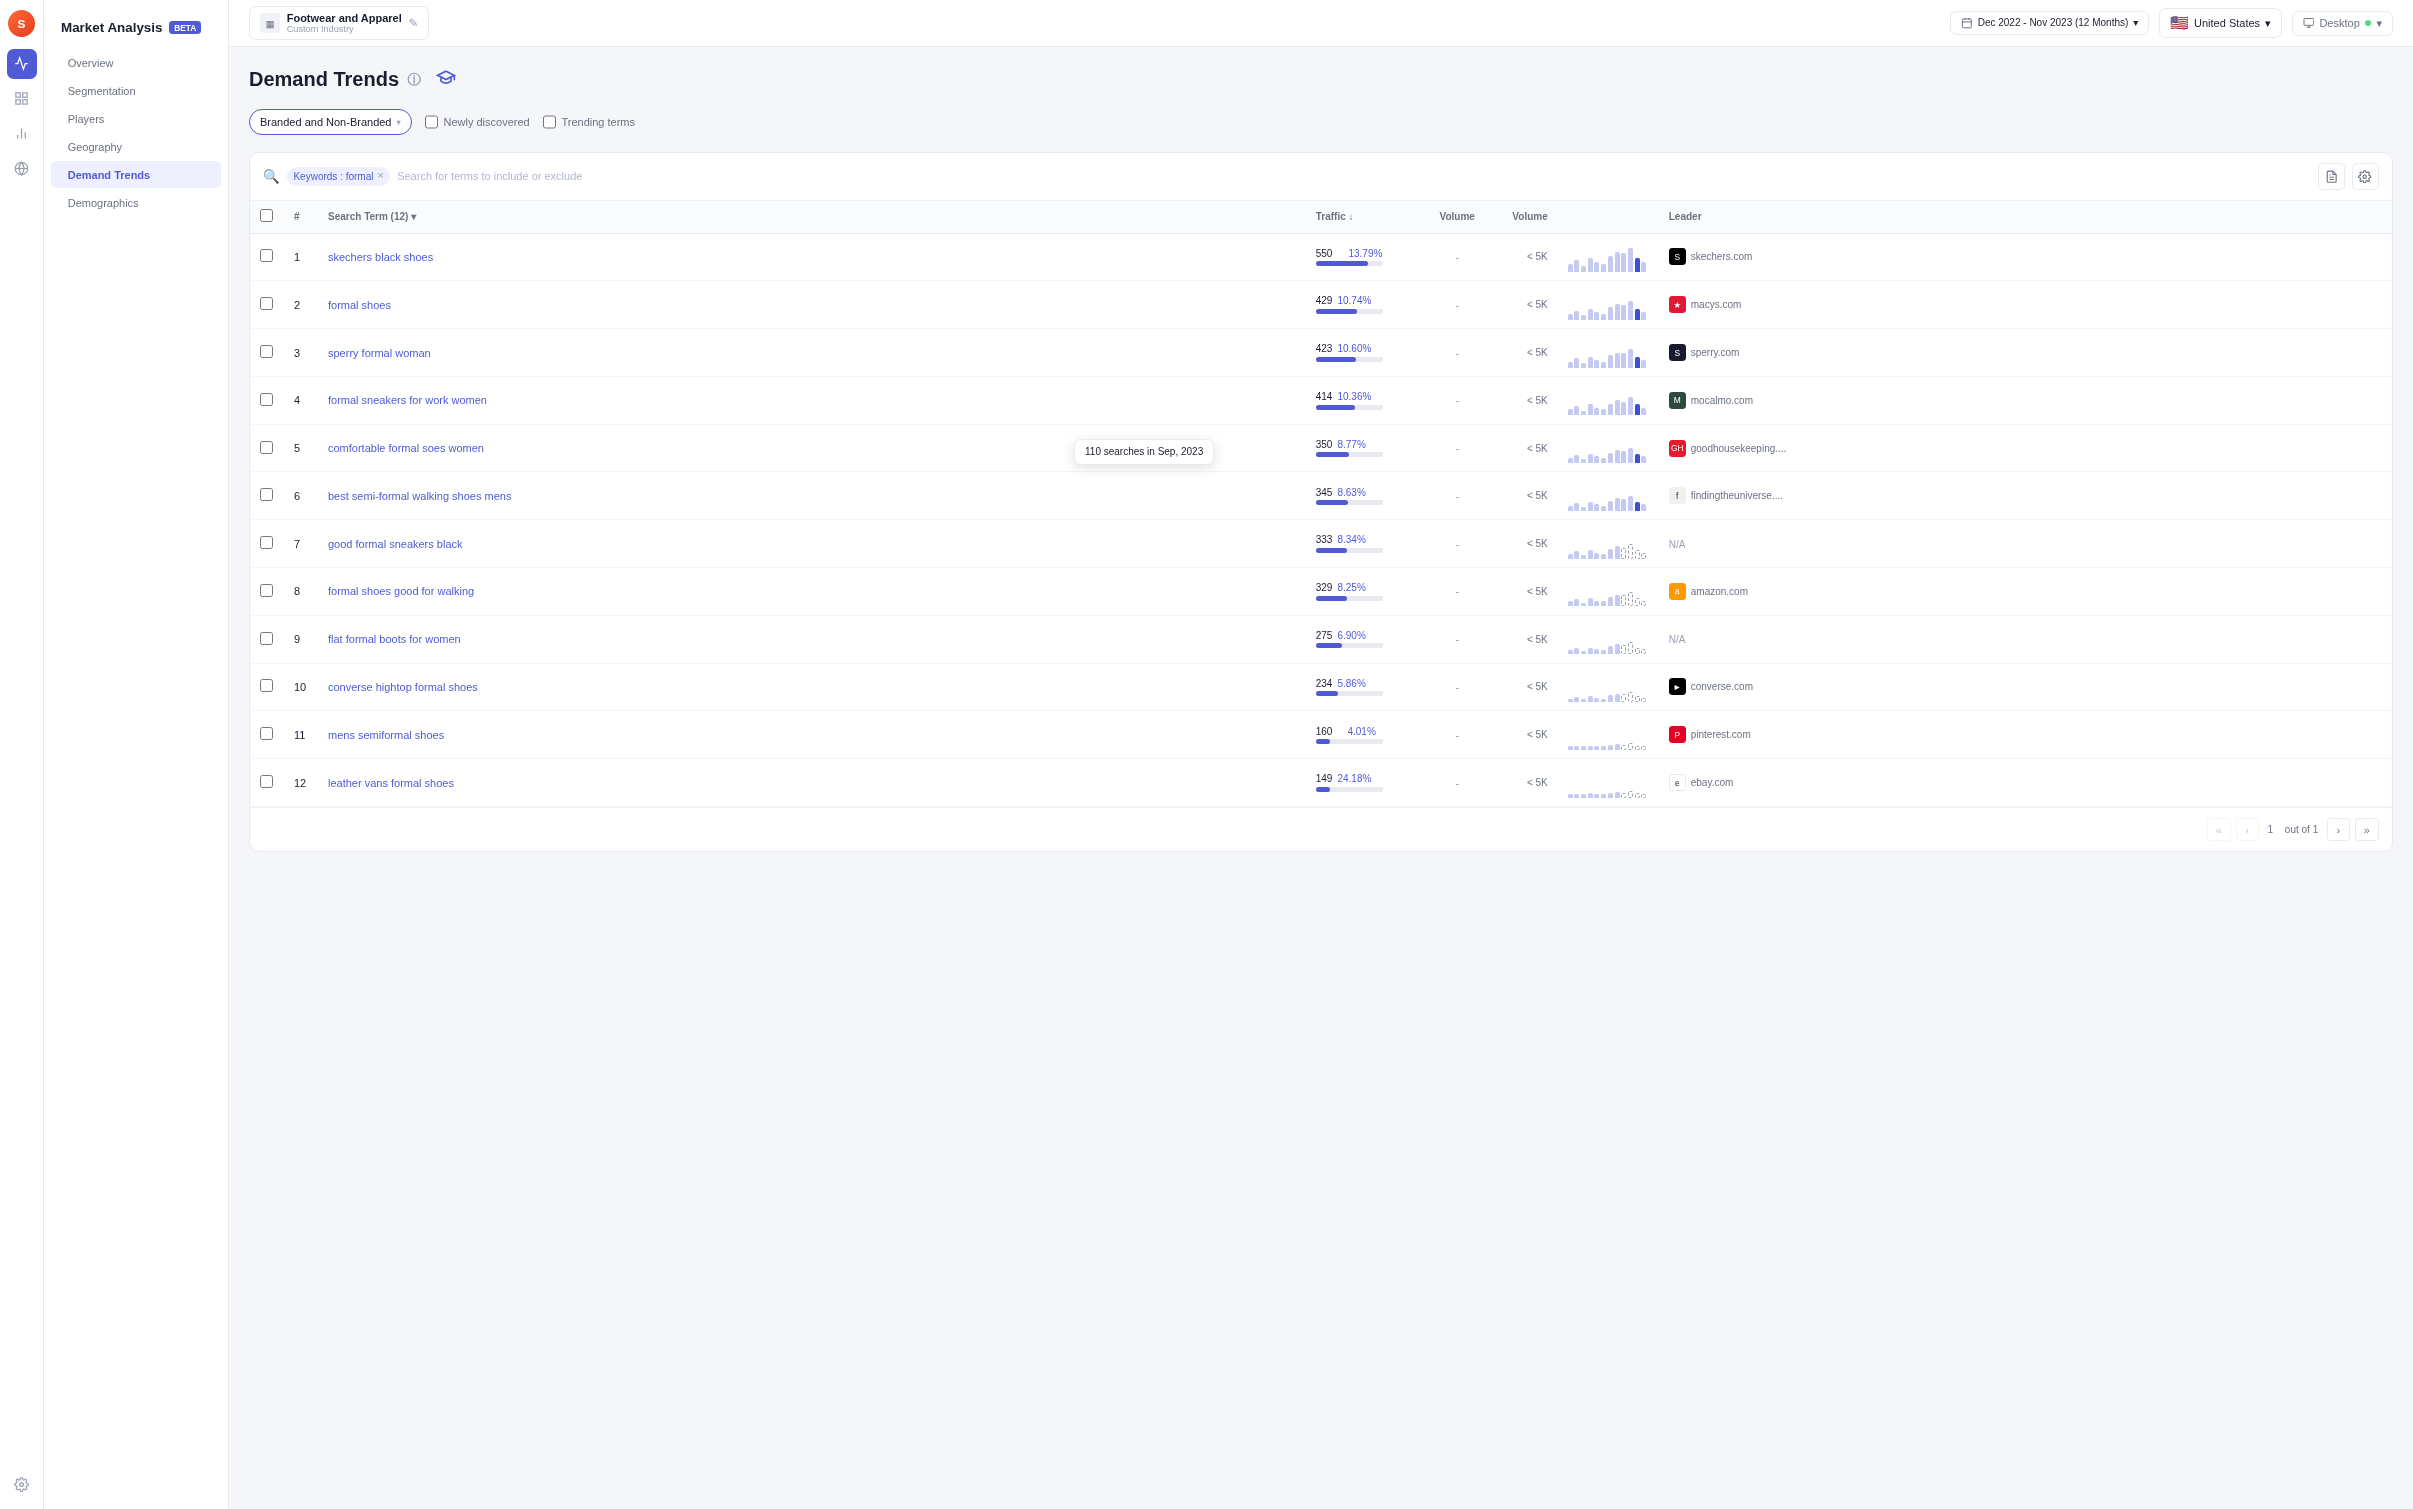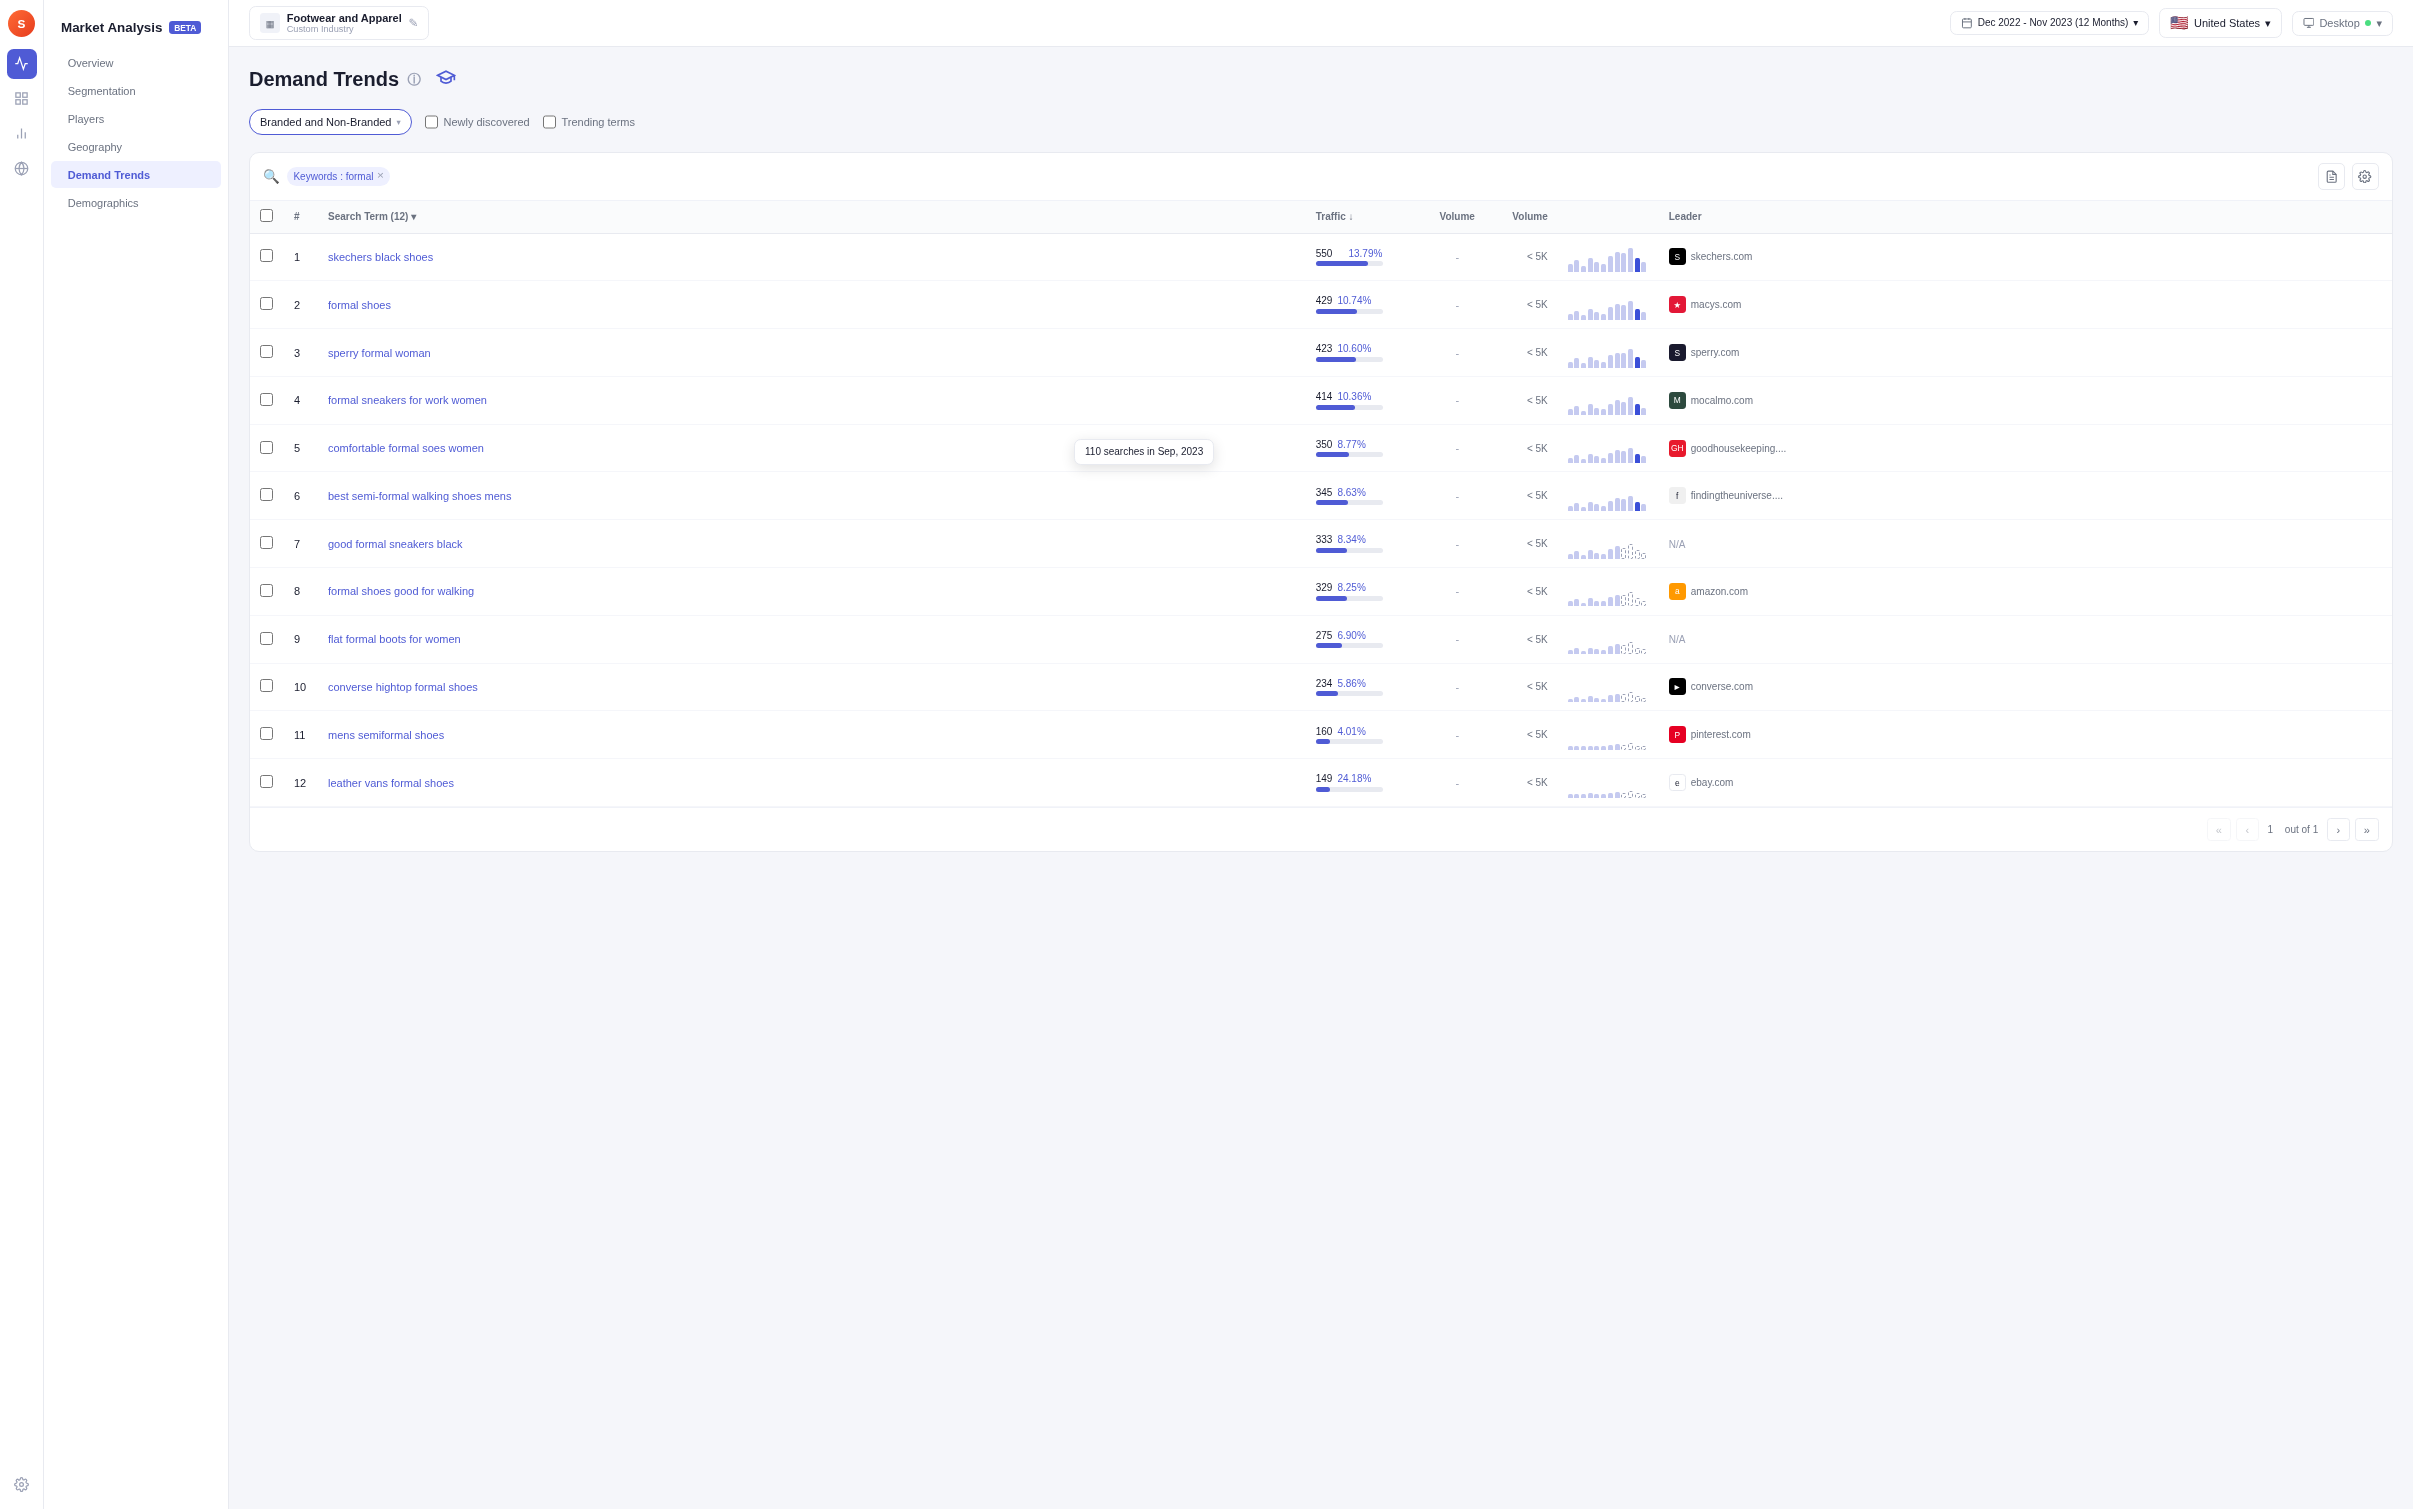--- a/index.html
+++ b/index.html
@@ -250,20 +250,21 @@
     </div>
 
     <div class="table-card" style="position:relative;">
 
       <div class="search-bar">
         <span class="search-icon">🔍</span>
         <div class="keyword-tag">
           <span>Keywords : formal</span>
           <span class="close">×</span>
         </div>
+        <span class="search-placeholder">Search for terms to include or exclude</span>
         <div class="table-actions">
           <div class="action-btn" title="Export Excel">
             <svg width="13.4" height="13.4" viewBox="0 0 24 24" fill="none" stroke="currentColor" stroke-width="2">
                 <path d="M14 2H6a2 2 0 0 0-2 2v16a2 2 0 0 0 2 2h12a2 2 0 0 0 2-2V8z"></path>
                 <polyline points="14 2 14 8 20 8"></polyline>
                 <line x1="16" y1="13" x2="8" y2="13"></line>
                 <line x1="16" y1="17" x2="8" y2="17"></line>
                 <polyline points="10 9 9 9 8 9"></polyline>
               </svg>
           </div>
@@ -707,21 +708,21 @@
               </td>
     </tr>
             <tr>
       <td class="col-check">
         <input type="checkbox" style="">
       </td>
       <td class="col-num num-cell">11</td>
       <td class="col-term link-cell">mens semiformal shoes</td>
       <td class="col-traffic">
         <div class="traffic-bar-container">
-          <div style="display:flex;align-items:center;gap:5px;">
+          <div style="display:flex;align-items:center;gap:15px;">
             <span class="traffic-value">160</span>
             <span style="font-size:10px;color:#4f5bd5;font-weight:500;text-align:right;">4.01%</span>
           </div>
           <div class="traffic-bar-bg">
             <div class="traffic-bar" style="width:22%;"></div>
           </div>
         </div>
       </td>
       <td class="col-change change-cell">-</td>
       <td class="col-volume volume-cell" style="text-align:right;">&lt; 5K</td>

